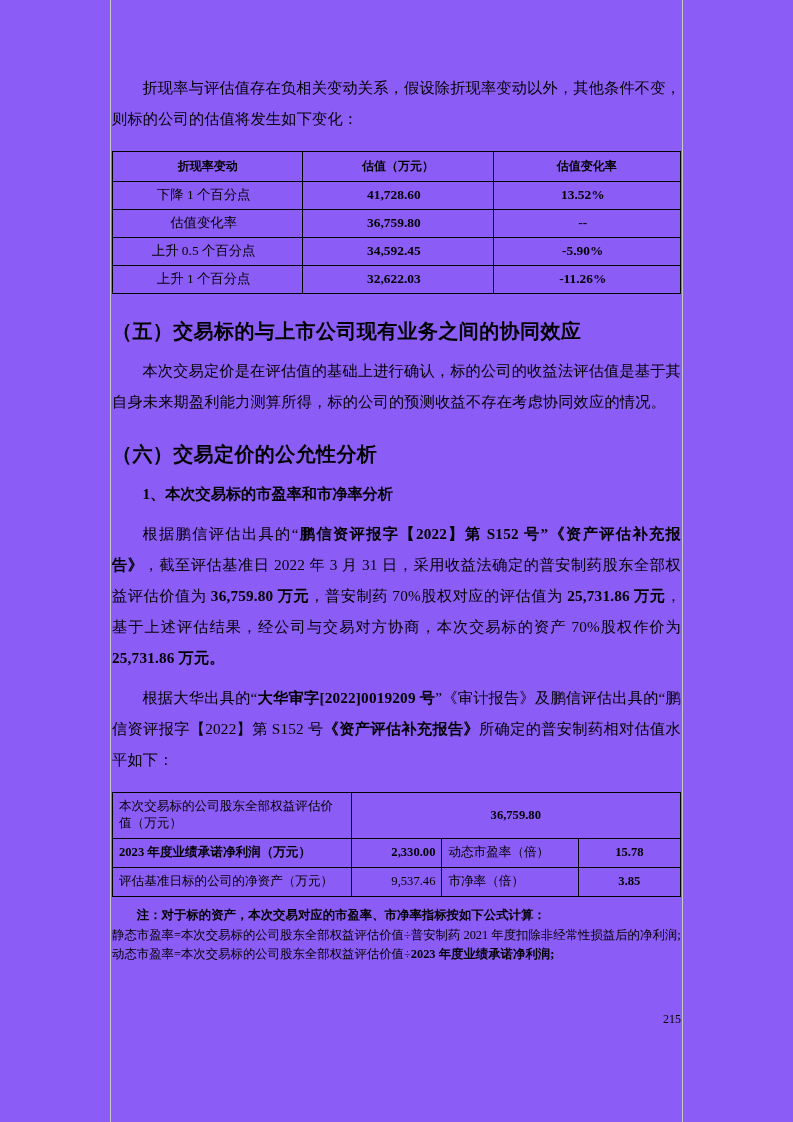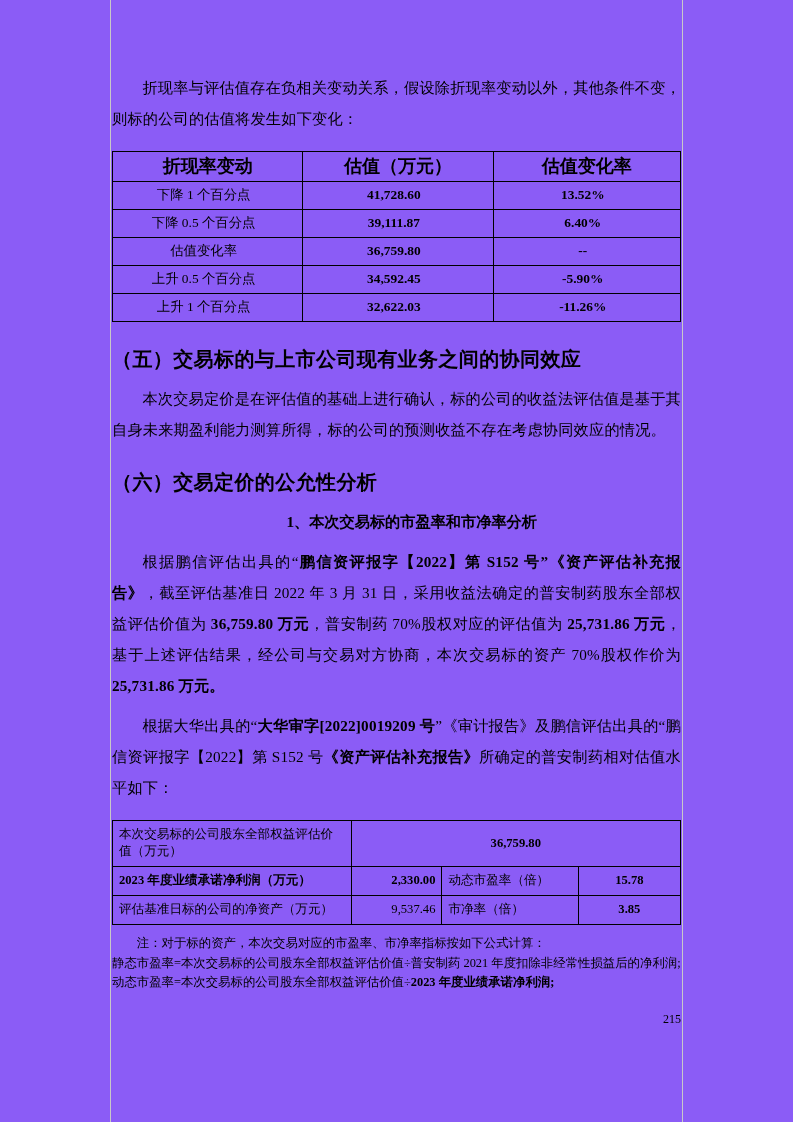--- a/index.html
+++ b/index.html
@@ -58,40 +58,39 @@
     margin: 0;
     line-height: 30px;
     letter-spacing: 0.4px;
   }
   .subheading {
     font-size: 15.2px;
     line-height: 31px;
     text-indent: 2em;
     font-weight: bold;
     margin: 0;
-    text-align: center;
   }
 
   
   table.t1 {
     border-collapse: collapse;
     width: 100%;
     font-size: 13.4px;
     table-layout: fixed;
   }
   table.t1 td, table.t1 th {
     border: 1px solid #000;
     text-align: center;
     padding: 4px 10px 5px 2px;
     font-weight: bold;
     line-height: 18px;
   }
   table.t1 .hdr td {
     font-weight: bold;
-    font-size: 18px;
+    font-size: 12px;
     padding: 5px 2px 6px 2px;
   }
   table.t1 td.lbl {
     font-weight: normal;
     font-size: 13.4px;
   }
 
   
   table.t2 {
     border-collapse: collapse;
@@ -108,21 +107,21 @@
   table.t2 td.l { text-align: left; }
   table.t2 td.c { text-align: center; }
   table.t2 td.r { text-align: right; }
   table.t2 td.b { font-weight: bold; }
 
   .note {
     font-size: 12.4px;
     line-height: 19.5px;
     margin: 0;
   }
-  .note-indent { text-indent: 2em; }
+  .note-indent { text-indent: 2em; font-weight: bold; }
 
   .pagenum {
     position: absolute;
     right: 112px;
     top: 1012px;
     font-size: 12px;
     font-family: "Liberation Serif", serif;
   }
   b.hl { font-weight: bold; }
 </style>
@@ -150,25 +149,20 @@
           <td>折现率变动</td>
           <td>估值（万元）</td>
           <td>估值变化率</td>
         </tr>
         <tr>
           <td class="lbl">下降 1 个百分点</td>
           <td>41,728.60</td>
           <td>13.52%</td>
         </tr>
         <tr>
-          <td class="lbl">下降 0.5 个百分点</td>
-          <td>39,111.87</td>
-          <td>6.40%</td>
-        </tr>
-        <tr>
           <td class="lbl">估值变化率</td>
           <td>36,759.80</td>
           <td>--</td>
         </tr>
         <tr>
           <td class="lbl">上升 0.5 个百分点</td>
           <td>34,592.45</td>
           <td>-5.90%</td>
         </tr>
         <tr>

